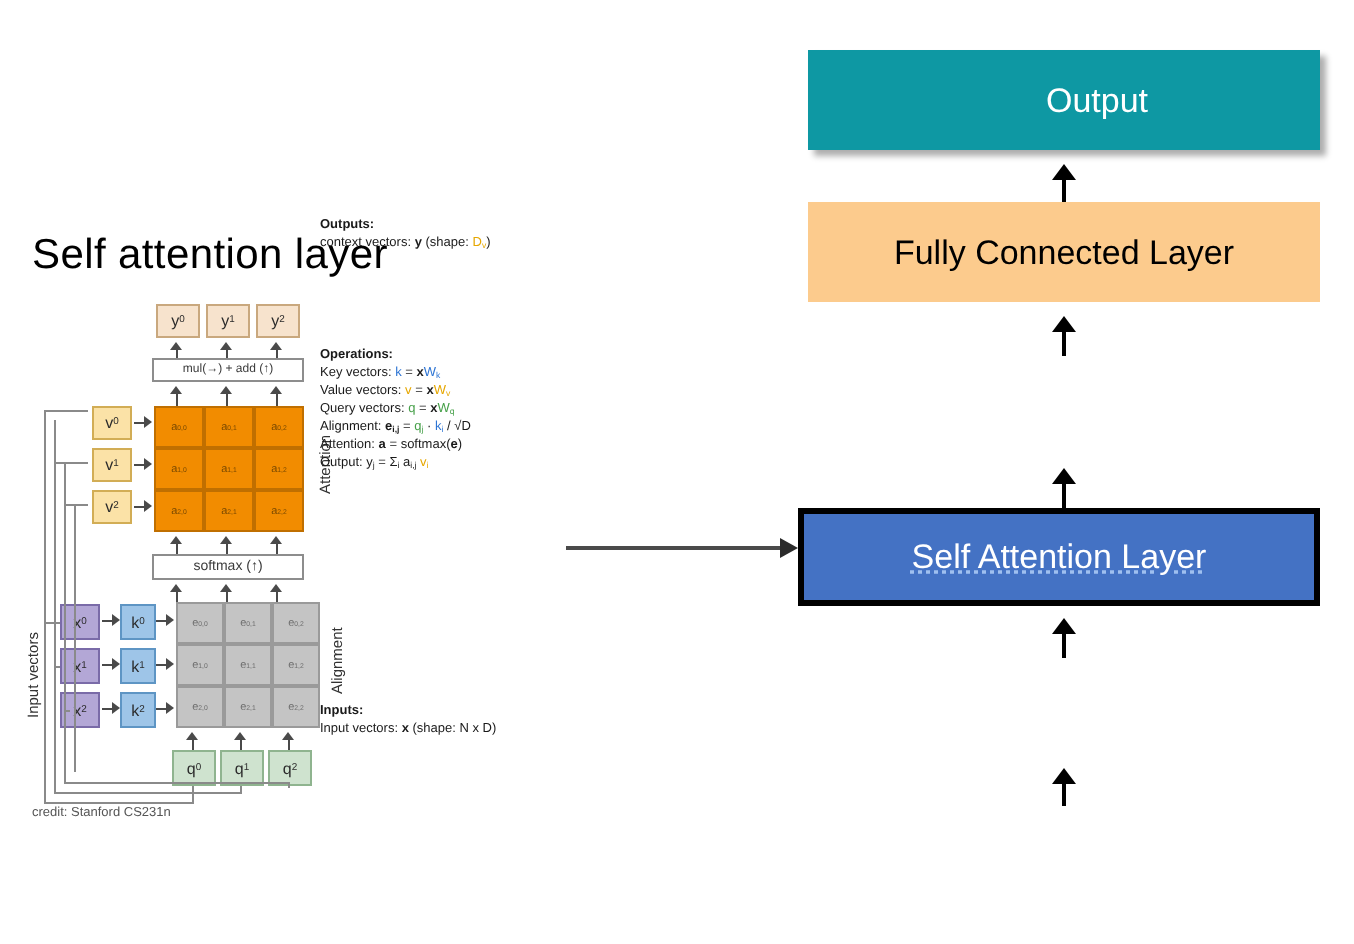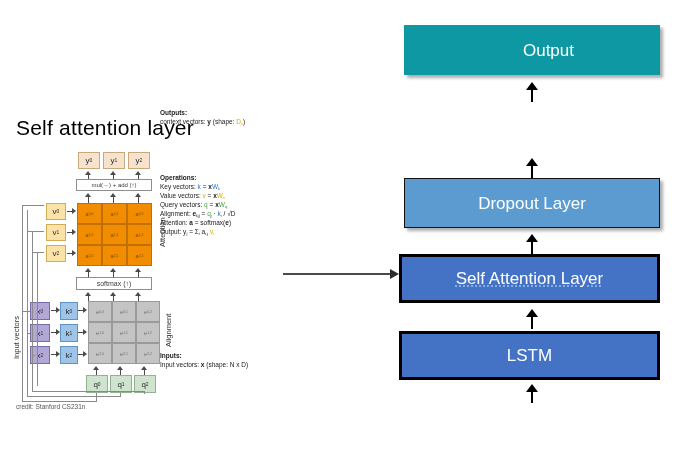--- a/index.html
+++ b/index.html
@@ -306,47 +306,44 @@
 
   <div class="flow-box shadowed" style="left:404px;top:25px;width:256px;height:50px;background:#0e98a3;color:#ffffff;padding-left:33px;">
     <span class="flow-label" style="font-size:17px;">Output</span>
   </div>
 
   <div class="arrow-up" style="left:525px;top:82px;height:20px;">
     <div class="head"></div>
       <div class="shaft" style="height:15px;"></div>
   </div>
 
+  <div class="flow-box" style="left:404px;top:101px;width:256px;height:50px;background:#fccb8d;color:#000000;">
+    <span class="flow-label" style="font-size:17px;">Fully Connected Layer</span>
+  </div>
 
   <div class="arrow-up" style="left:525px;top:158px;height:20px;">
     <div class="head"></div>
       <div class="shaft" style="height:15px;"></div>
   </div>
 
-  <div class="flow-box shadowed" style="left:404px;top:178px;width:256px;height:50px;background:#5b9bd0;color:#ffffff;border:1px solid #111;">
-    <span class="flow-label" style="font-size:17px;">Dropout Layer</span>
-  </div>
 
   <div class="arrow-up" style="left:525px;top:234px;height:20px;">
     <div class="head"></div>
       <div class="shaft" style="height:15px;"></div>
   </div>
 
   <div class="flow-box thickborder" style="left:399px;top:254px;width:261px;height:49px;background:#4472c4;color:#ffffff;">
     <span class="flow-label" style="font-size:17px;text-decoration:underline;text-decoration-style:dotted;text-decoration-color:#9fc0ef;text-underline-offset:2px;">Self Attention Layer</span>
   </div>
 
   <div class="arrow-up" style="left:525px;top:309px;height:20px;">
     <div class="head"></div>
       <div class="shaft" style="height:15px;"></div>
   </div>
 
-  <div class="flow-box thickborder" style="left:399px;top:331px;width:261px;height:49px;background:#4472c4;color:#ffffff;">
-    <span class="flow-label" style="font-size:17px;">LSTM</span>
-  </div>
 
   <div class="arrow-up" style="left:525px;top:384px;height:19px;">
     <div class="head"></div>
       <div class="shaft" style="height:14px;"></div>
   </div>
 
 
 </div>
 
 </body></html>

